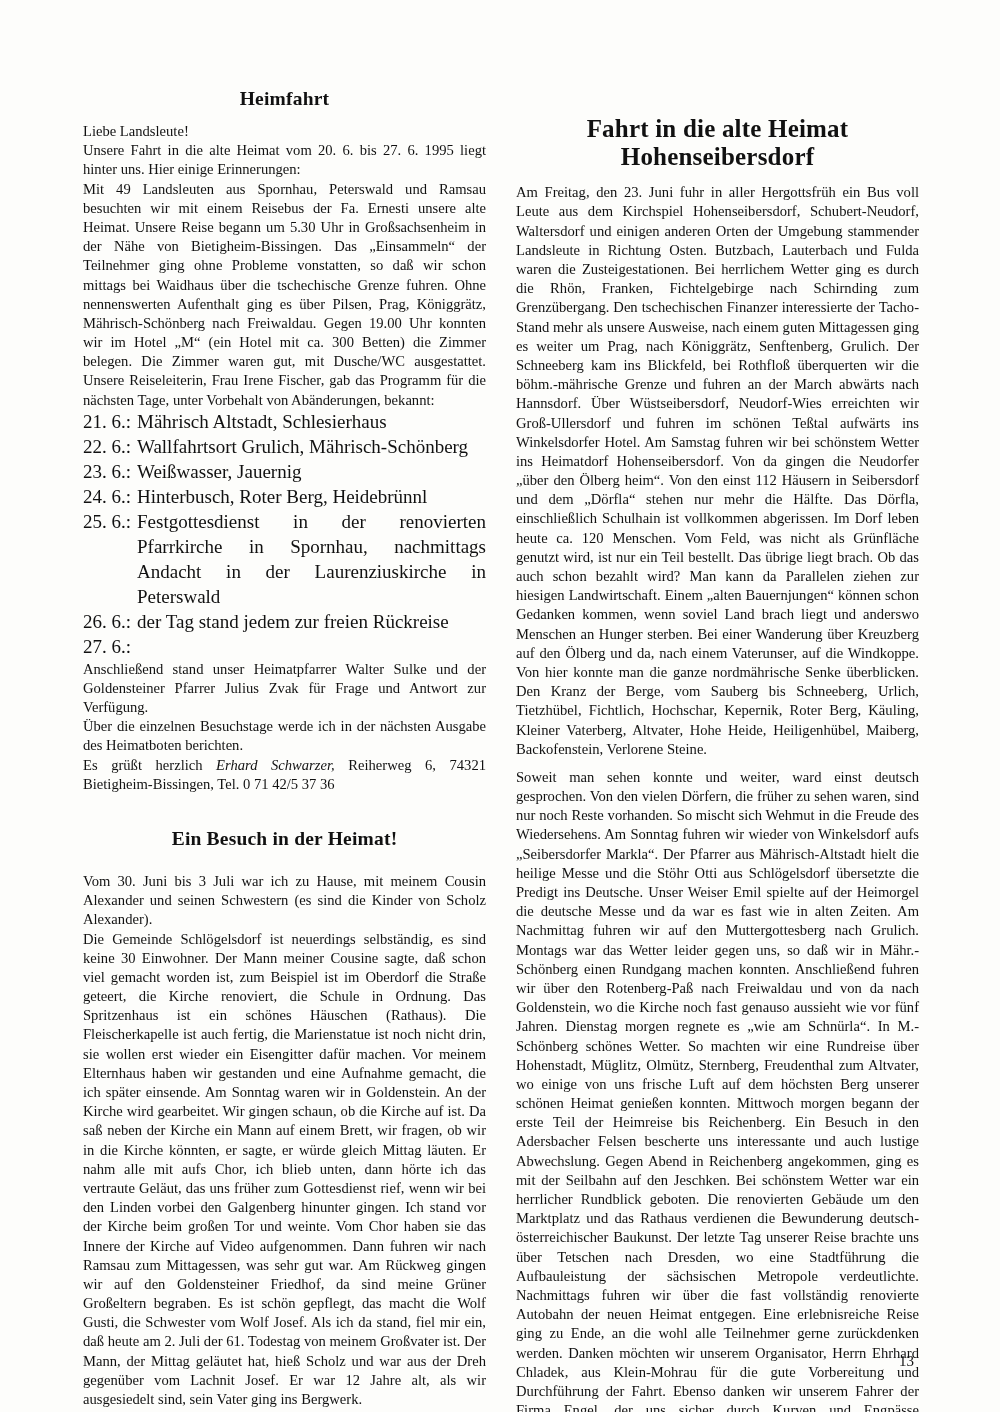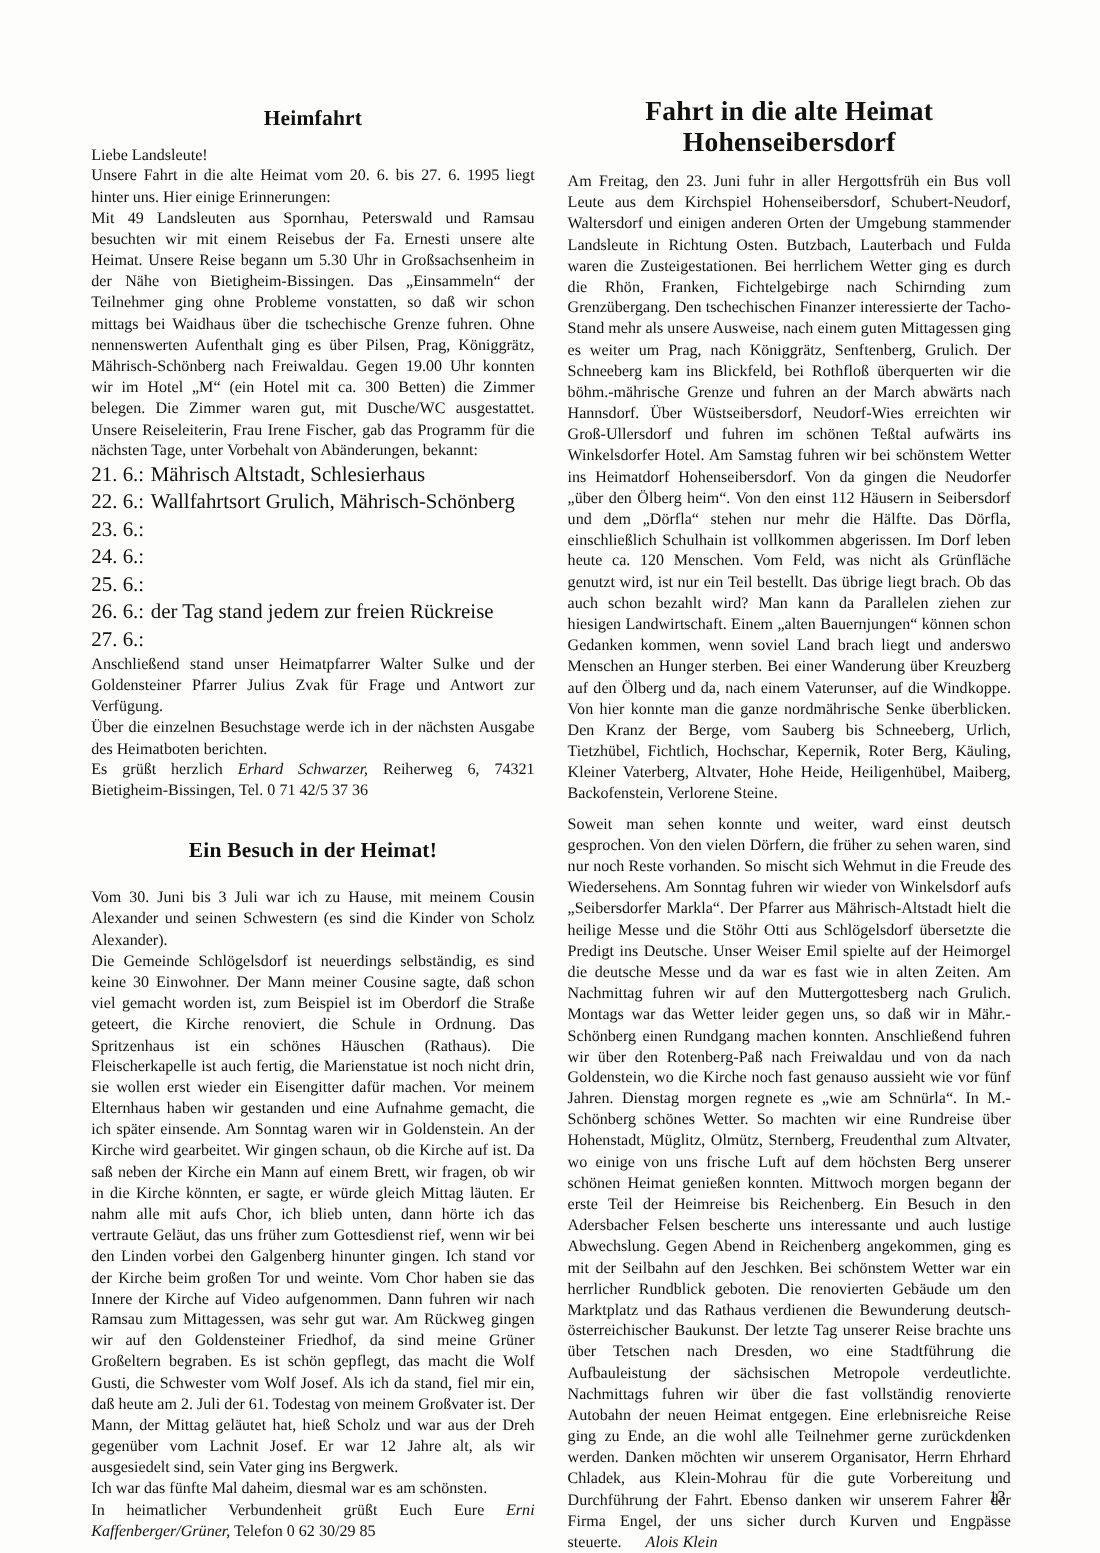--- a/index.html
+++ b/index.html
@@ -104,26 +104,29 @@
           <li>
             <span class="date">21. 6.:</span>
             <span class="txt">Mährisch Altstadt, Schlesierhaus</span>
           </li>
           <li>
             <span class="date">22. 6.:</span>
             <span class="txt">Wallfahrtsort Grulich, Mährisch-Schönberg</span>
           </li>
           <li>
             <span class="date">23. 6.:</span>
+            <span class="txt">Weißwasser, Jauernig</span>
           </li>
           <li>
             <span class="date">24. 6.:</span>
+            <span class="txt">Hinterbusch, Roter Berg, Heidebrünnl</span>
           </li>
           <li>
             <span class="date">25. 6.:</span>
+            <span class="txt">Festgottesdienst in der renovierten Pfarrkirche in Spornhau, nachmittags Andacht in der Laurenziuskirche in Peterswald</span>
           </li>
           <li>
             <span class="date">26. 6.:</span>
             <span class="txt">der Tag stand jedem zur freien Rückreise</span>
           </li>
           <li>
             <span class="date">27. 6.:</span>
           </li>
         </ul>
 

